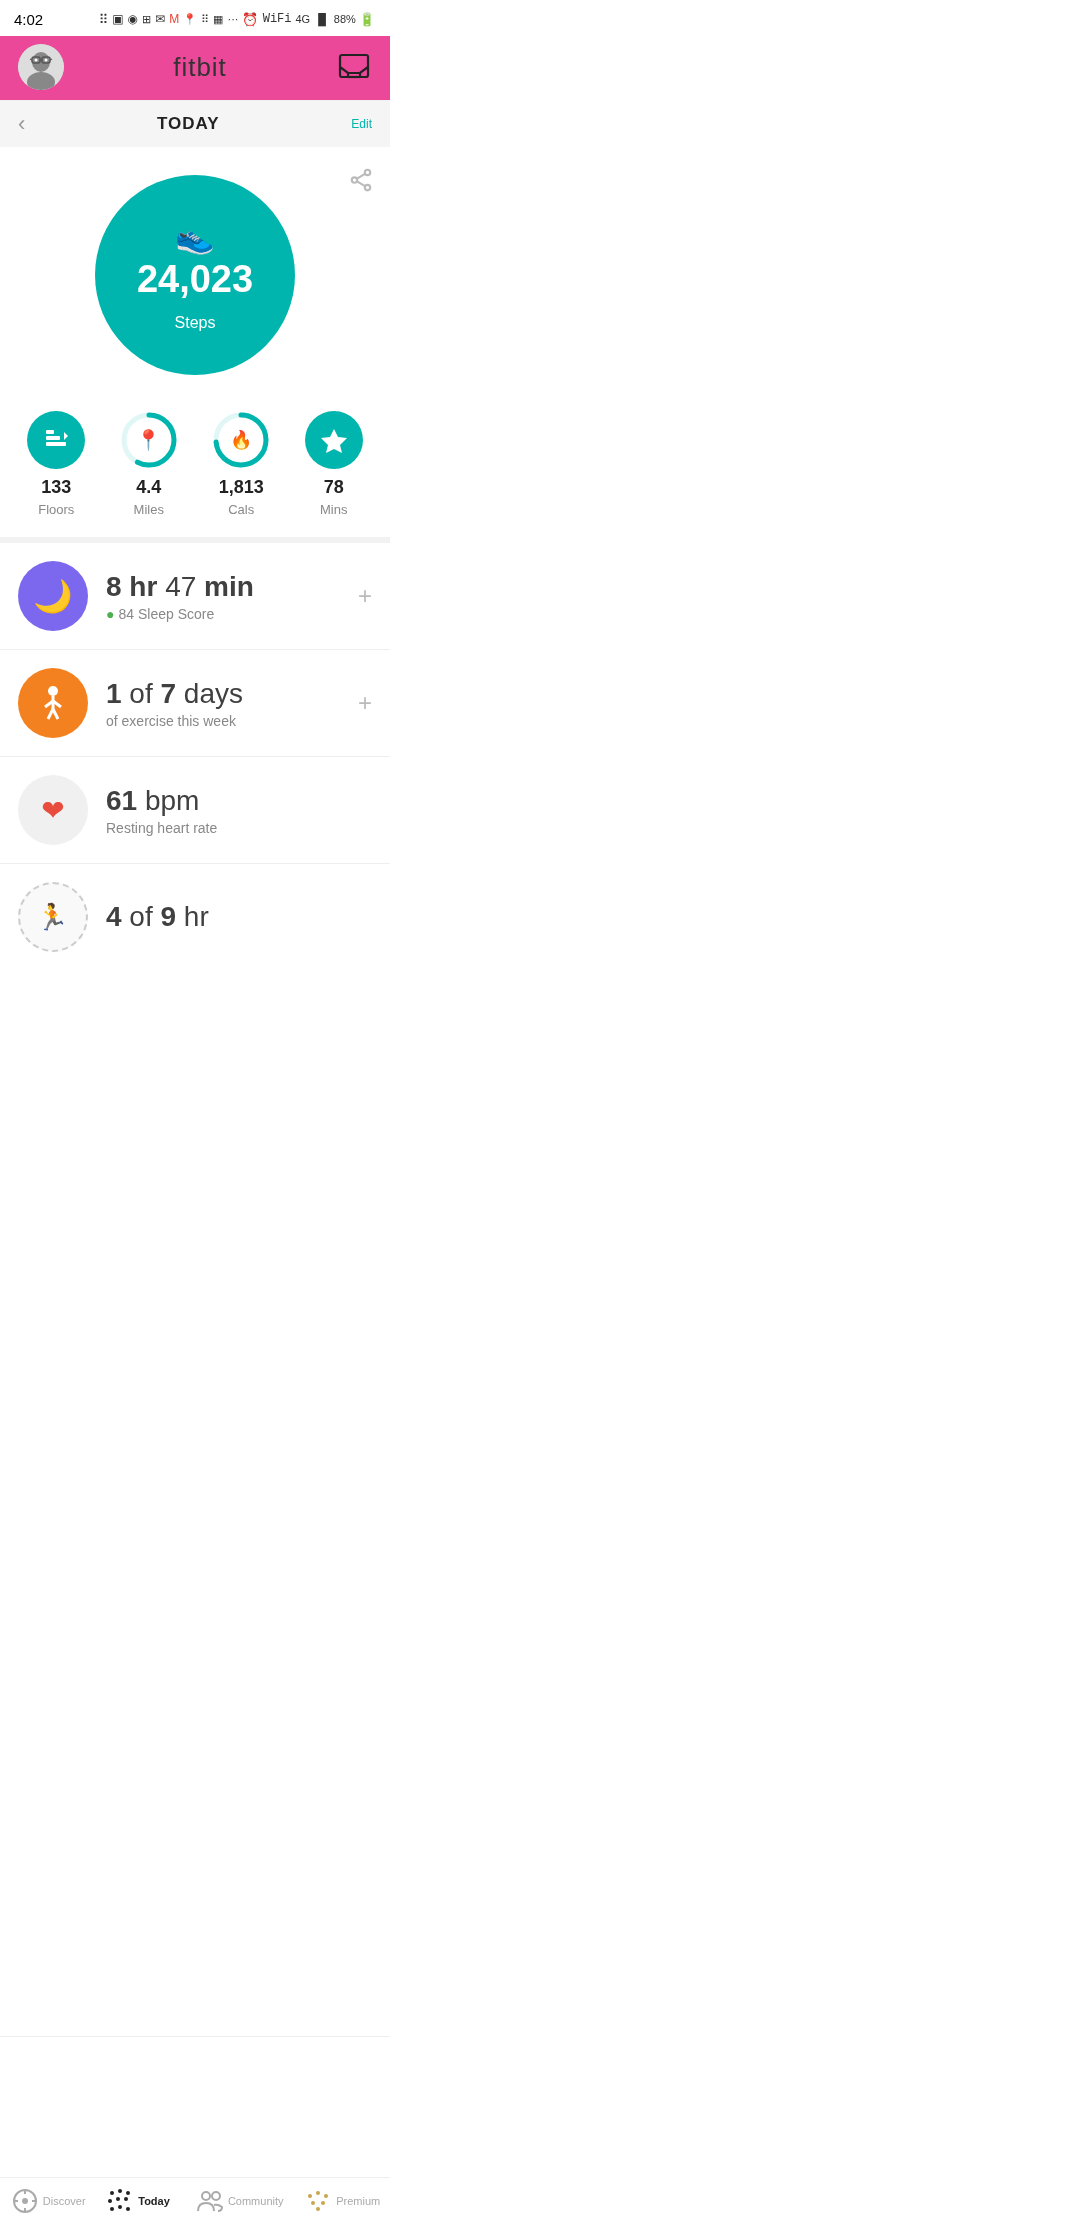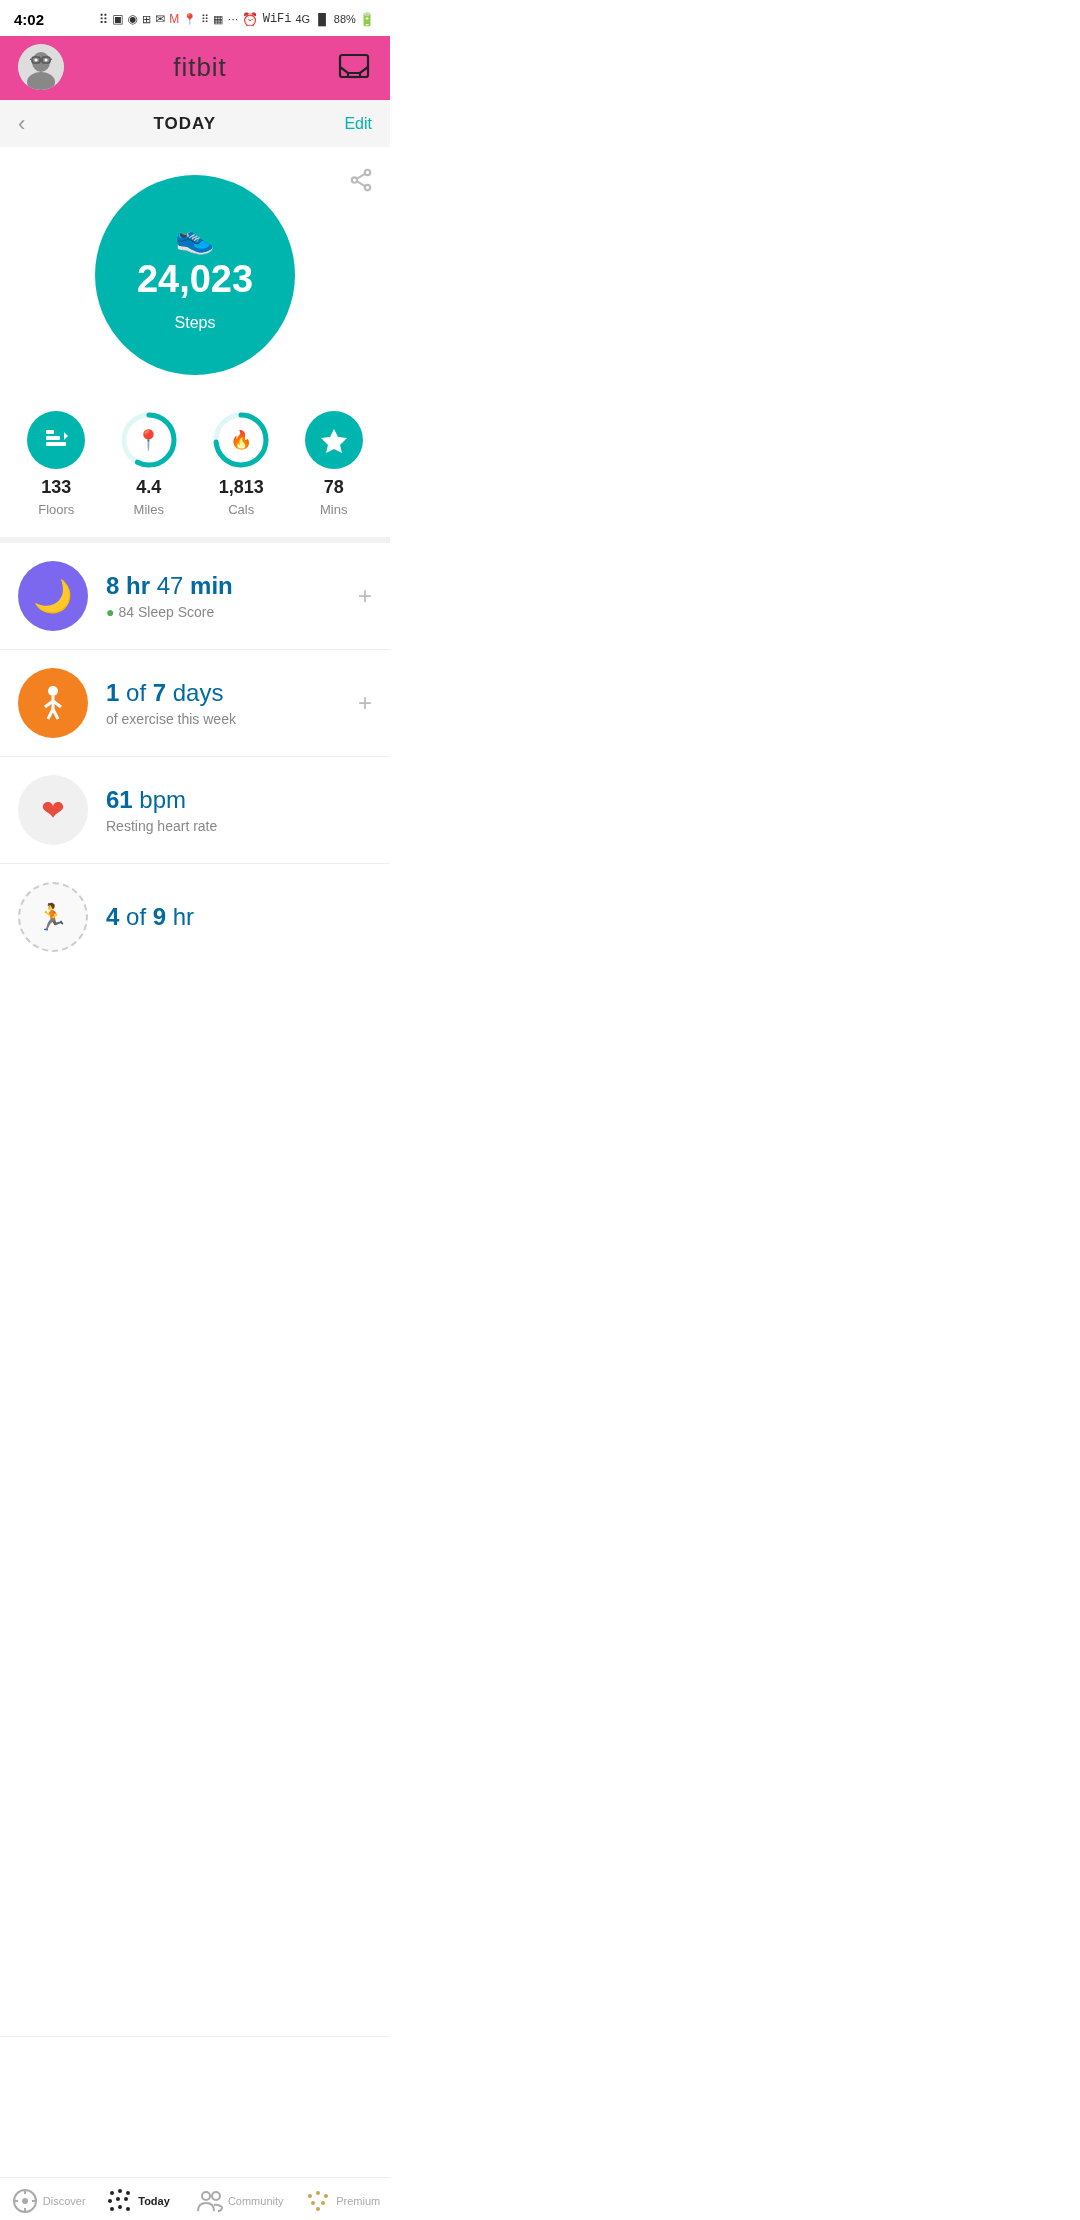--- a/index.html
+++ b/index.html
@@ -16,21 +16,21 @@
     .status-bar {
       background: #fff;
       display: flex;
       align-items: center;
       justify-content: space-between;
       padding: 6px 14px 4px;
       height: 36px;
     }
     .status-time {
       font-size: 15px;
-      font-weight: 700;
+      font-weight: 400;
       color: #000;
     }
     .status-icons {
       display: flex;
       align-items: center;
       gap: 4px;
     }
     .status-icons span {
       font-size: 11px;
       color: #333;
@@ -91,21 +91,21 @@
       color: #999;
       cursor: pointer;
     }
     .nav-title {
       font-size: 17px;
       font-weight: 700;
       color: #222;
       letter-spacing: 1px;
     }
     .nav-edit {
-      font-size: 16px;
+      font-size: 12px;
       color: #00b5ad;
       font-weight: 500;
       cursor: pointer;
     }
 
     
     .steps-section {
       background: #fff;
       display: flex;
       flex-direction: column;
@@ -225,23 +225,23 @@
     .metric-icon {
       font-size: 28px;
       color: #fff;
     }
     .metric-icon.heart { color: #e74c3c; font-size: 28px; }
     .metric-icon.active { color: #e74c3c; font-size: 26px; }
     .metric-content {
       flex: 1;
     }
     .metric-main {
-      font-size: 24px;
+      font-size: 28px;
       font-weight: 400;
-      color: #0369a1;
+      color: #404040;
       line-height: 1.2;
     }
     .metric-main strong {
       font-weight: 700;
     }
     .metric-sub {
       font-size: 14px;
       color: #888;
       margin-top: 3px;
     }

